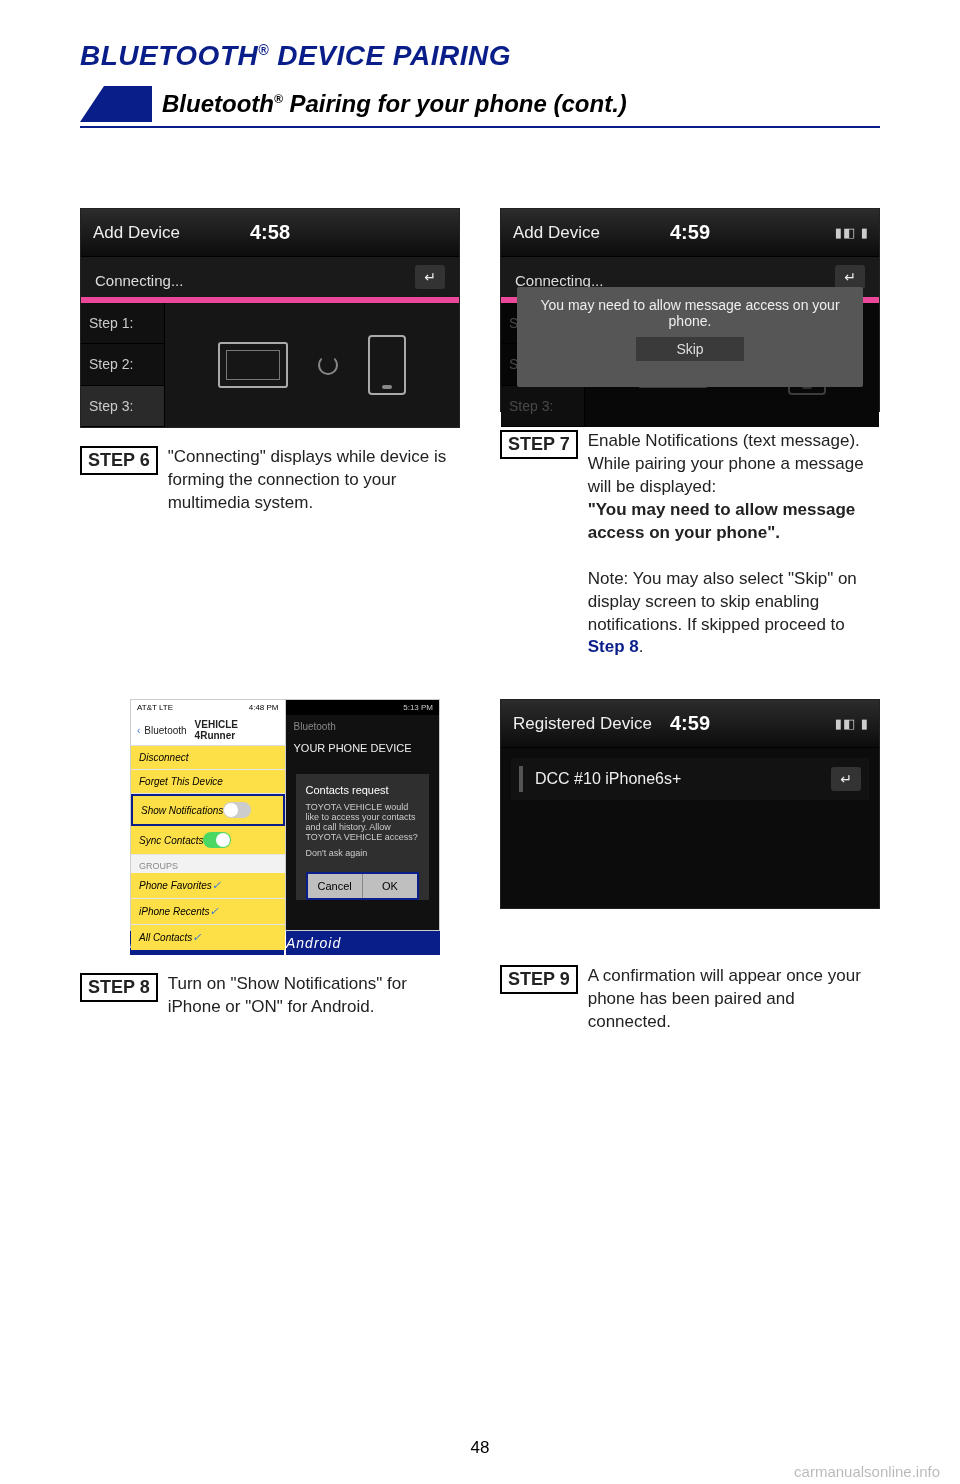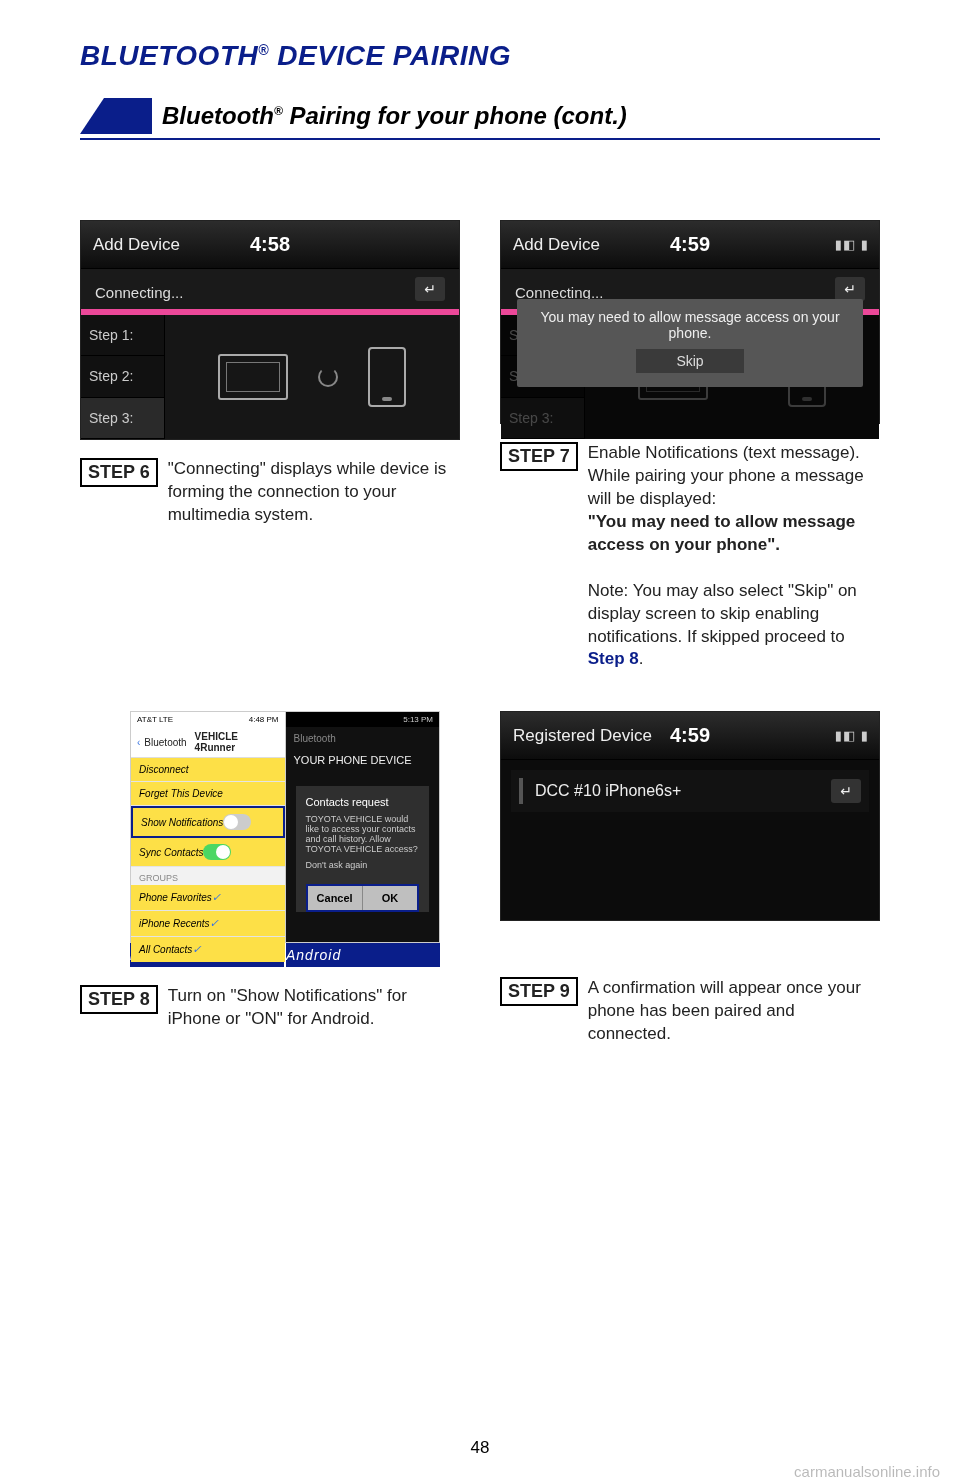--- a/index.html
+++ b/index.html
@@ -11,21 +11,21 @@
     position: relative;
     padding: 40px 80px 40px 80px;
     color: #222;
   }
   .page-title {
     color: #0a1e8a;
     font-style: italic;
     font-weight: 600;
     font-size: 28px;
     letter-spacing: 0.5px;
-    margin-bottom: 26px;
+    margin-bottom: 14px;
   }
   .reg { font-size: 14px; vertical-align: super; font-style: italic; }
   .sub-header-row { display: flex; align-items: center; margin-bottom: 4px; }
   .wedge {
     width: 72px; height: 0;
     border-bottom: 36px solid #0a1e8a;
     border-left: 24px solid transparent;
     margin-right: 10px;
   }
   .sub-title {
@@ -88,21 +88,21 @@
   .car-icon { width: 70px; height: 46px; border-radius:3px; position:relative; }
   .car-icon::after{content:""; position:absolute; left:6px; top:6px; right:6px; bottom:6px; border:1px solid #777;}
   .spinner { width:20px; height:20px; border:2px solid #888; border-top-color:transparent; border-radius:50%; }
   .phone-icon { width: 38px; height: 60px; border-radius:4px; position:relative;}
   .phone-icon::after{content:""; position:absolute; left:50%; bottom:4px; width:10px; height:4px; margin-left:-5px; background:#888; border-radius:2px;}
 
   
   .notice-banner {
     position: absolute; top: 78px; left: 16px; right: 16px;
     background: #565656; color: #eee; font-size: 14px; text-align:center;
-    padding: 10px 8px 14px; border-radius:2px;
+    padding: 10px 8px 26px; border-radius:2px;
   }
   .notice-banner .skip {
     display:inline-block; margin-top:8px; padding:4px 40px; background:#3a3a3a; color:#ddd; font-size:14px;
   }
   .scr7 .scr-body { filter: brightness(0.35); }
 
   
   .reg-body { height: 160px; background:#0c0c0c; padding:10px;}
   .reg-row { display:flex; align-items:center; gap:12px; background:#121212; padding:8px; }
   .reg-row .bar { width:4px; height:26px; background:#555; }
@@ -127,21 +127,21 @@
   .toggle.on{background:#4bd763;}
   .toggle.on::after{left:auto; right:1px;}
   .check{color:#3874e0; font-size:11px;}
 
   .android-status{display:flex; justify-content:space-between; padding:3px 6px; font-size:8px; background:#000;}
   .and-head{padding:6px 8px; font-size:10px; color:#888;}
   .and-sub{padding:4px 8px; font-size:11px; color:#eee;}
   .and-dialog{ margin:16px 10px 0; background:#2f2f2f; padding:10px 10px 0; font-size:9px; color:#ccc;}
   .and-dialog .dlg-title{font-size:11px; color:#fff; margin-bottom:6px;}
   .and-btns{ display:flex; border:2px solid #0a1e8a; margin-top:14px; }
-  .and-btns div{flex:1; text-align:center; padding:6px 0; background:#bfbfbf; color:#000; font-size:11px; font-weight:700; border-right:1px solid #888;}
+  .and-btns div{flex:1; text-align:center; padding:6px 0; background:#bfbfbf; color:#000; font-size:11px; font-weight:400; border-right:1px solid #888;}
   .and-btns div:last-child{border-right:none;}
 
   .tabs{display:flex;}
   .tabs div{flex:1; background:#0a1e8a; color:#fff; padding:4px 0; font-size:14px; font-style:italic; letter-spacing:1px;}
   .tabs div + div{border-left:2px solid #fff;}
 
   .page-num {
     position:absolute; bottom:26px; left:0; right:0; text-align:center;
     font-size:17px; color:#000;
   }

